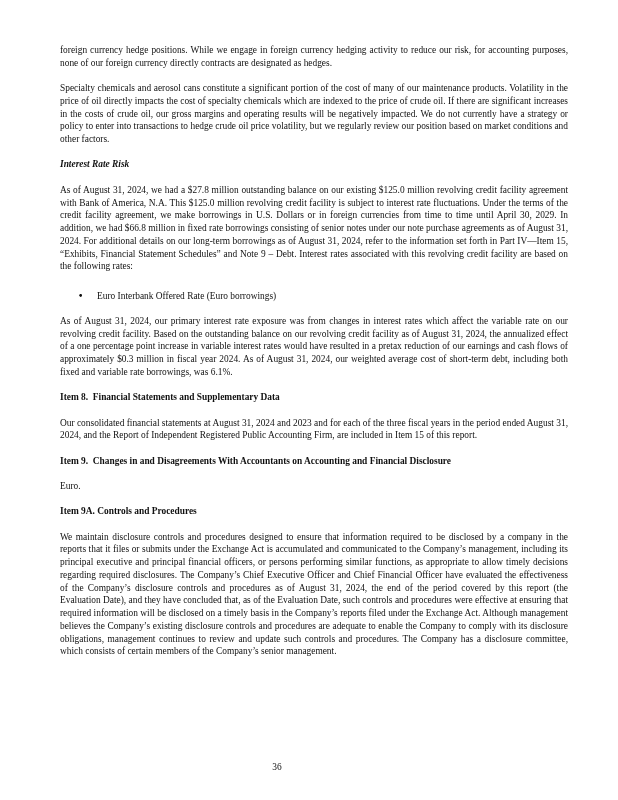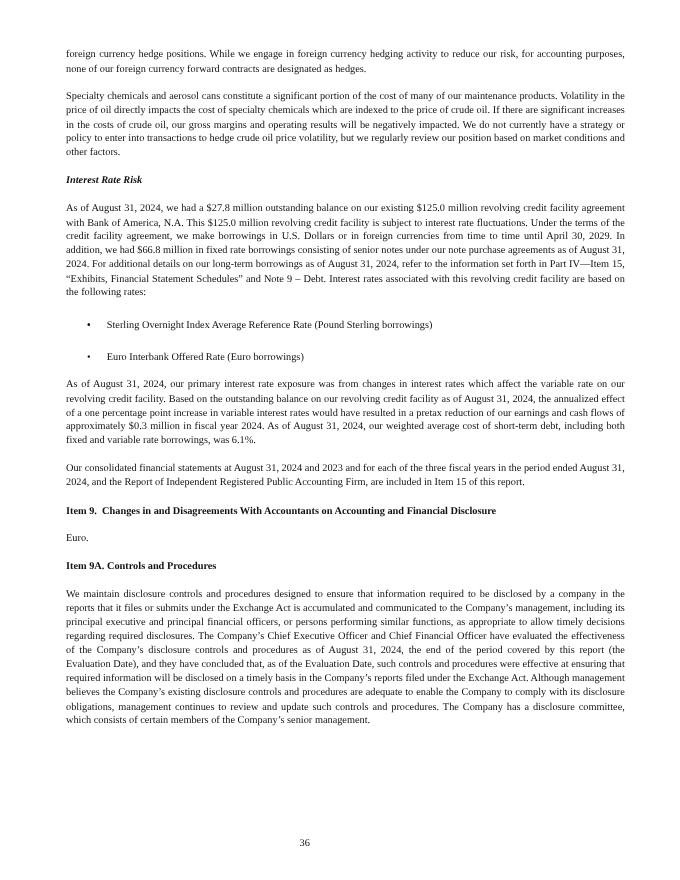--- a/index.html
+++ b/index.html
@@ -12,43 +12,43 @@
   .bullets { list-style: none; margin: 0 0 12.6px 0; padding: 0; }
   .bullets li { position: relative; padding-left: 37px; margin-bottom: 16.5px; }
   .bullets li:last-child { margin-bottom: 0; }
   .bullets li .dot { position: absolute; left: 19px; }
   .page-number { position: absolute; top: 762px; left: 0; width: 554px; text-align: center; font-size: 9.4px; }
 </style>
 </head>
 <body>
 
 <div class="page">
-  <p>foreign currency hedge positions. While we engage in foreign currency hedging activity to reduce our risk, for accounting purposes, none of our foreign currency forward contracts are designated as hedges.</p>
+  <p>foreign currency hedge positions. While we engage in foreign currency hedging activity to reduce our risk, for accounting purposes, none of our foreign currency directly contracts are designated as hedges.</p>
 
   <p>Specialty chemicals and aerosol cans constitute a significant portion of the cost of many of our maintenance products. Volatility in the price of oil directly impacts the cost of specialty chemicals which are indexed to the price of crude oil. If there are significant increases in the costs of crude oil, our gross margins and operating results will be negatively impacted. We do not currently have a strategy or policy to enter into transactions to hedge crude oil price volatility, but we regularly review our position based on market conditions and other factors.</p>
 
   <div class="h-italic">Interest Rate Risk</div>
   <p>As of August 31, 2024, we had a $27.8 million outstanding balance on our existing $125.0 million revolving credit facility agreement with Bank of America, N.A. This $125.0 million revolving credit facility is subject to interest rate fluctuations. Under the terms of the credit facility agreement, we make borrowings in U.S. Dollars or in foreign currencies from time to time until April 30, 2029. In addition, we had $66.8 million in fixed rate borrowings consisting of senior notes under our note purchase agreements as of August 31, 2024. For additional details on our long-term borrowings as of August 31, 2024, refer to the information set forth in Part IV—Item 15, “Exhibits, Financial Statement Schedules” and Note 9 – Debt. Interest rates associated with this revolving credit facility are based on the following rates:</p>
 
   <ul class="bullets">
     <li>
       <span class="dot">•</span>
     </li>
     <li>
       <span class="dot">•</span>
-      <span>Sterling Overnight Index Average Reference Rate (Pound Sterling borrowings)</span>
     </li>
     <li>
       <span class="dot">•</span>
       <span>Euro Interbank Offered Rate (Euro borrowings)</span>
     </li>
   </ul>
 
   <p>As of August 31, 2024, our primary interest rate exposure was from changes in interest rates which affect the variable rate on our revolving credit facility. Based on the outstanding balance on our revolving credit facility as of August 31, 2024, the annualized effect of a one percentage point increase in variable interest rates would have resulted in a pretax reduction of our earnings and cash flows of approximately $0.3 million in fiscal year 2024. As of August 31, 2024, our weighted average cost of short-term debt, including both fixed and variable rate borrowings, was 6.1%.</p>
 
+  <div class="h-bold">Item 8.&nbsp;&nbsp;Financial Statements and Supplementary Data</div>
   <p>Our consolidated financial statements at August 31, 2024 and 2023 and for each of the three fiscal years in the period ended August 31, 2024, and the Report of Independent Registered Public Accounting Firm, are included in Item 15 of this report.</p>
 
   <div class="h-bold">Item 9.&nbsp;&nbsp;Changes in and Disagreements With Accountants on Accounting and Financial Disclosure</div>
   <p>Euro.</p>
 
   <div class="h-bold">Item 9A. Controls and Procedures</div>
   <p>We maintain disclosure controls and procedures designed to ensure that information required to be disclosed by a company in the reports that it files or submits under the Exchange Act is accumulated and communicated to the Company’s management, including its principal executive and principal financial officers, or persons performing similar functions, as appropriate to allow timely decisions regarding required disclosures. The Company’s Chief Executive Officer and Chief Financial Officer have evaluated the effectiveness of the Company’s disclosure controls and procedures as of August 31, 2024, the end of the period covered by this report (the Evaluation Date), and they have concluded that, as of the Evaluation Date, such controls and procedures were effective at ensuring that required information will be disclosed on a timely basis in the Company’s reports filed under the Exchange Act. Although management believes the Company’s existing disclosure controls and procedures are adequate to enable the Company to comply with its disclosure obligations, management continues to review and update such controls and procedures. The Company has a disclosure committee, which consists of certain members of the Company’s senior management.</p>
 </div>
 
 <div class="page-number">36</div>

